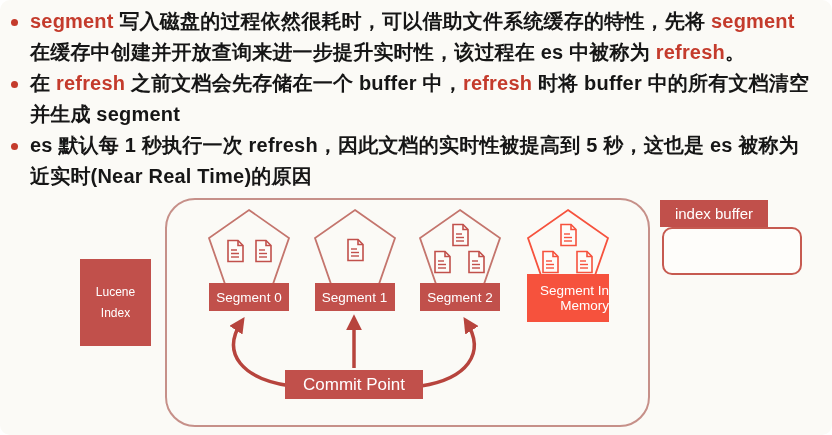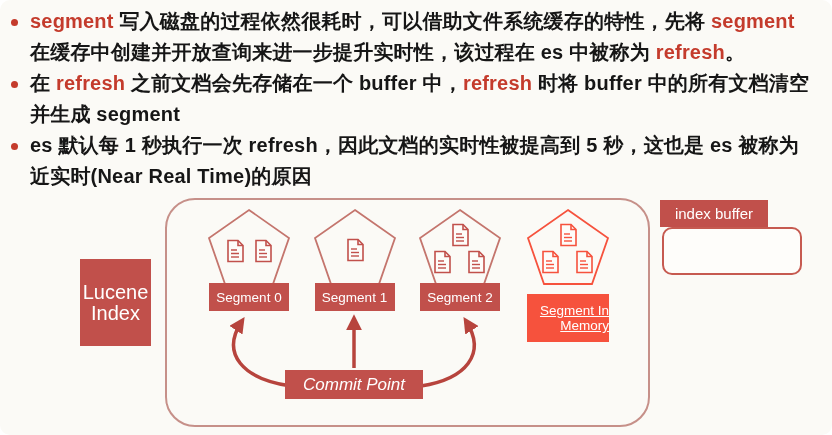--- a/index.html
+++ b/index.html
@@ -35,37 +35,36 @@
   .bullet .em{color:var(--kw-red);font-weight:700;}
   
   .abs{position:absolute;}
   .outer-box{
     left:165px;top:198px;width:485px;height:229px;
     border:2px solid var(--container-border);border-radius:30px;
     background:transparent;
   }
   .lucene-box{
     left:80px;top:259px;width:71px;height:87px;background:var(--box-red);
-    color:#fff;font-size:20px;display:flex;flex-direction:column;
+    color:#fff;font-size:12px;display:flex;flex-direction:column;
     align-items:center;justify-content:center;line-height:21px;font-weight:400;
   }
   .seg-group{position:absolute;width:84px;}
   .pent-svg{position:absolute;left:0;top:0;}
   .doc{position:absolute;}
   .seg-label{
     position:absolute;color:#fff;display:flex;align-items:center;justify-content:center;
     text-align:right;font-size:13.5px;line-height:15px;font-weight:400;
   }
   .seg-label.committed{background:var(--box-red);}
   .seg-label.memory{background:var(--bright-red);}
   .commit-box{
     left:285px;top:370px;width:138px;height:29px;background:var(--box-red);
     color:#fff;font-size:17px;display:flex;align-items:center;justify-content:center;
     font-weight:400;
-    font-style:italic;
   }
   .index-buffer-label{
     left:660px;top:200px;width:108px;height:27px;background:var(--box-red);
     color:#fff;font-size:15px;display:flex;align-items:center;justify-content:center;
     z-index:3;font-weight:400;
   }
   .index-buffer-rect{
     left:662px;top:227px;width:140px;height:48px;background:#fefdfa;
     border:2px solid #c65a50;border-radius:10px;z-index:2;
   }
@@ -180,21 +179,21 @@
             <line x1="6" y1="14.5" x2="14" y2="14.5" stroke="#f6523d" stroke-width="1.4"></line>
             <line x1="6" y1="18" x2="14" y2="18" stroke="#f6523d" stroke-width="1.4"></line>
           </svg></span>
         <span class="doc" style="left: 48px; top: 42px;"><svg width="21" height="25" viewBox="0 0 21 25">
             <path d="M3,1.5 h10 l5,5 v16 h-15 z" fill="#fdfcf9" stroke="#f6523d" stroke-width="1.6"></path>
             <path d="M13,1.5 v5 h5" fill="none" stroke="#f6523d" stroke-width="1.6"></path>
             <line x1="6" y1="11" x2="12" y2="11" stroke="#f6523d" stroke-width="1.4"></line>
             <line x1="6" y1="14.5" x2="14" y2="14.5" stroke="#f6523d" stroke-width="1.4"></line>
             <line x1="6" y1="18" x2="14" y2="18" stroke="#f6523d" stroke-width="1.4"></line>
           </svg></span>
-        <div class="seg-label memory" style="left: 1px; top: 86px; width: 82px; height: 48px; text-decoration: underline;">Segment In Memory</div>
+        <div class="seg-label memory" style="left: 1px; top: 66px; width: 82px; height: 48px;">Segment In Memory</div>
       </div>
     </div>
 
   <svg class="abs arrows-svg" width="832" height="435" viewBox="0 0 832 435">
     <defs>
       <marker id="arrowhead" viewBox="0 0 10 10" refX="7" refY="5" markerWidth="4.5" markerHeight="4.5" orient="auto">
         <path d="M0,0 L10,5 L0,10 z" fill="#b7443d"></path>
       </marker>
     </defs>
     <path d="M 291,386 C 243,379 220,354 242,321" fill="none" stroke="#b7443d" stroke-width="3.5" marker-end="url(#arrowhead)"></path>

